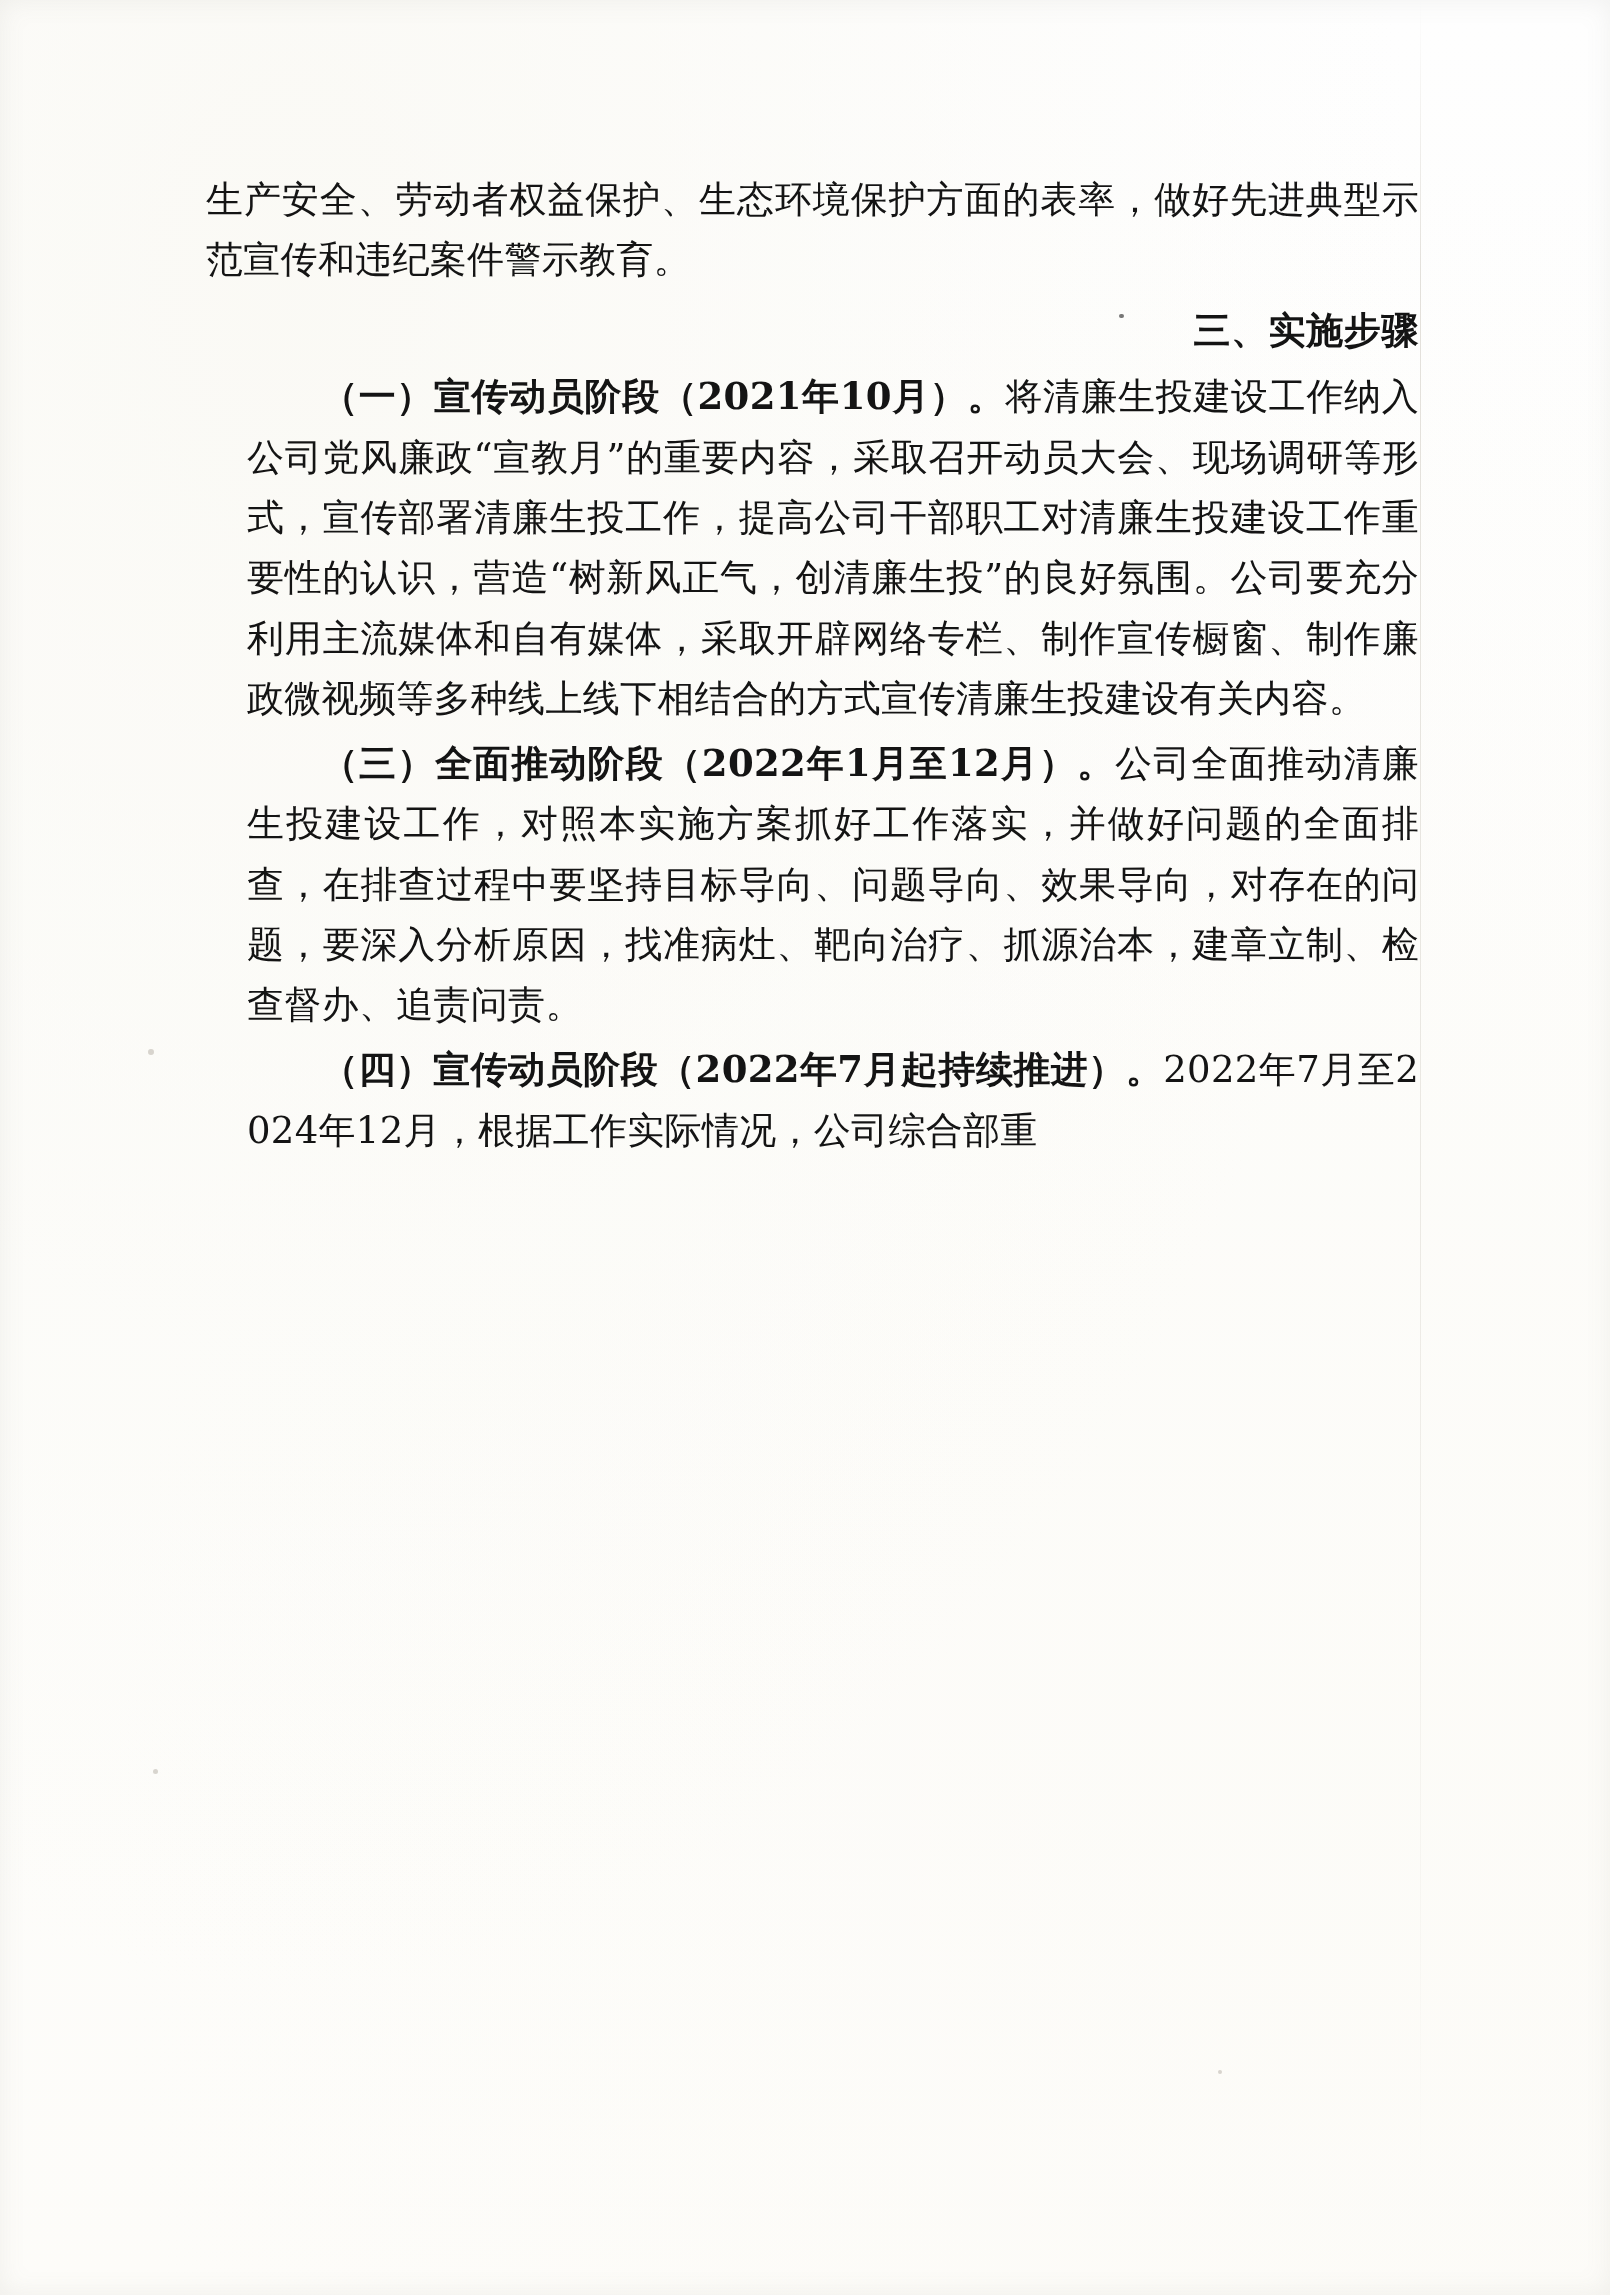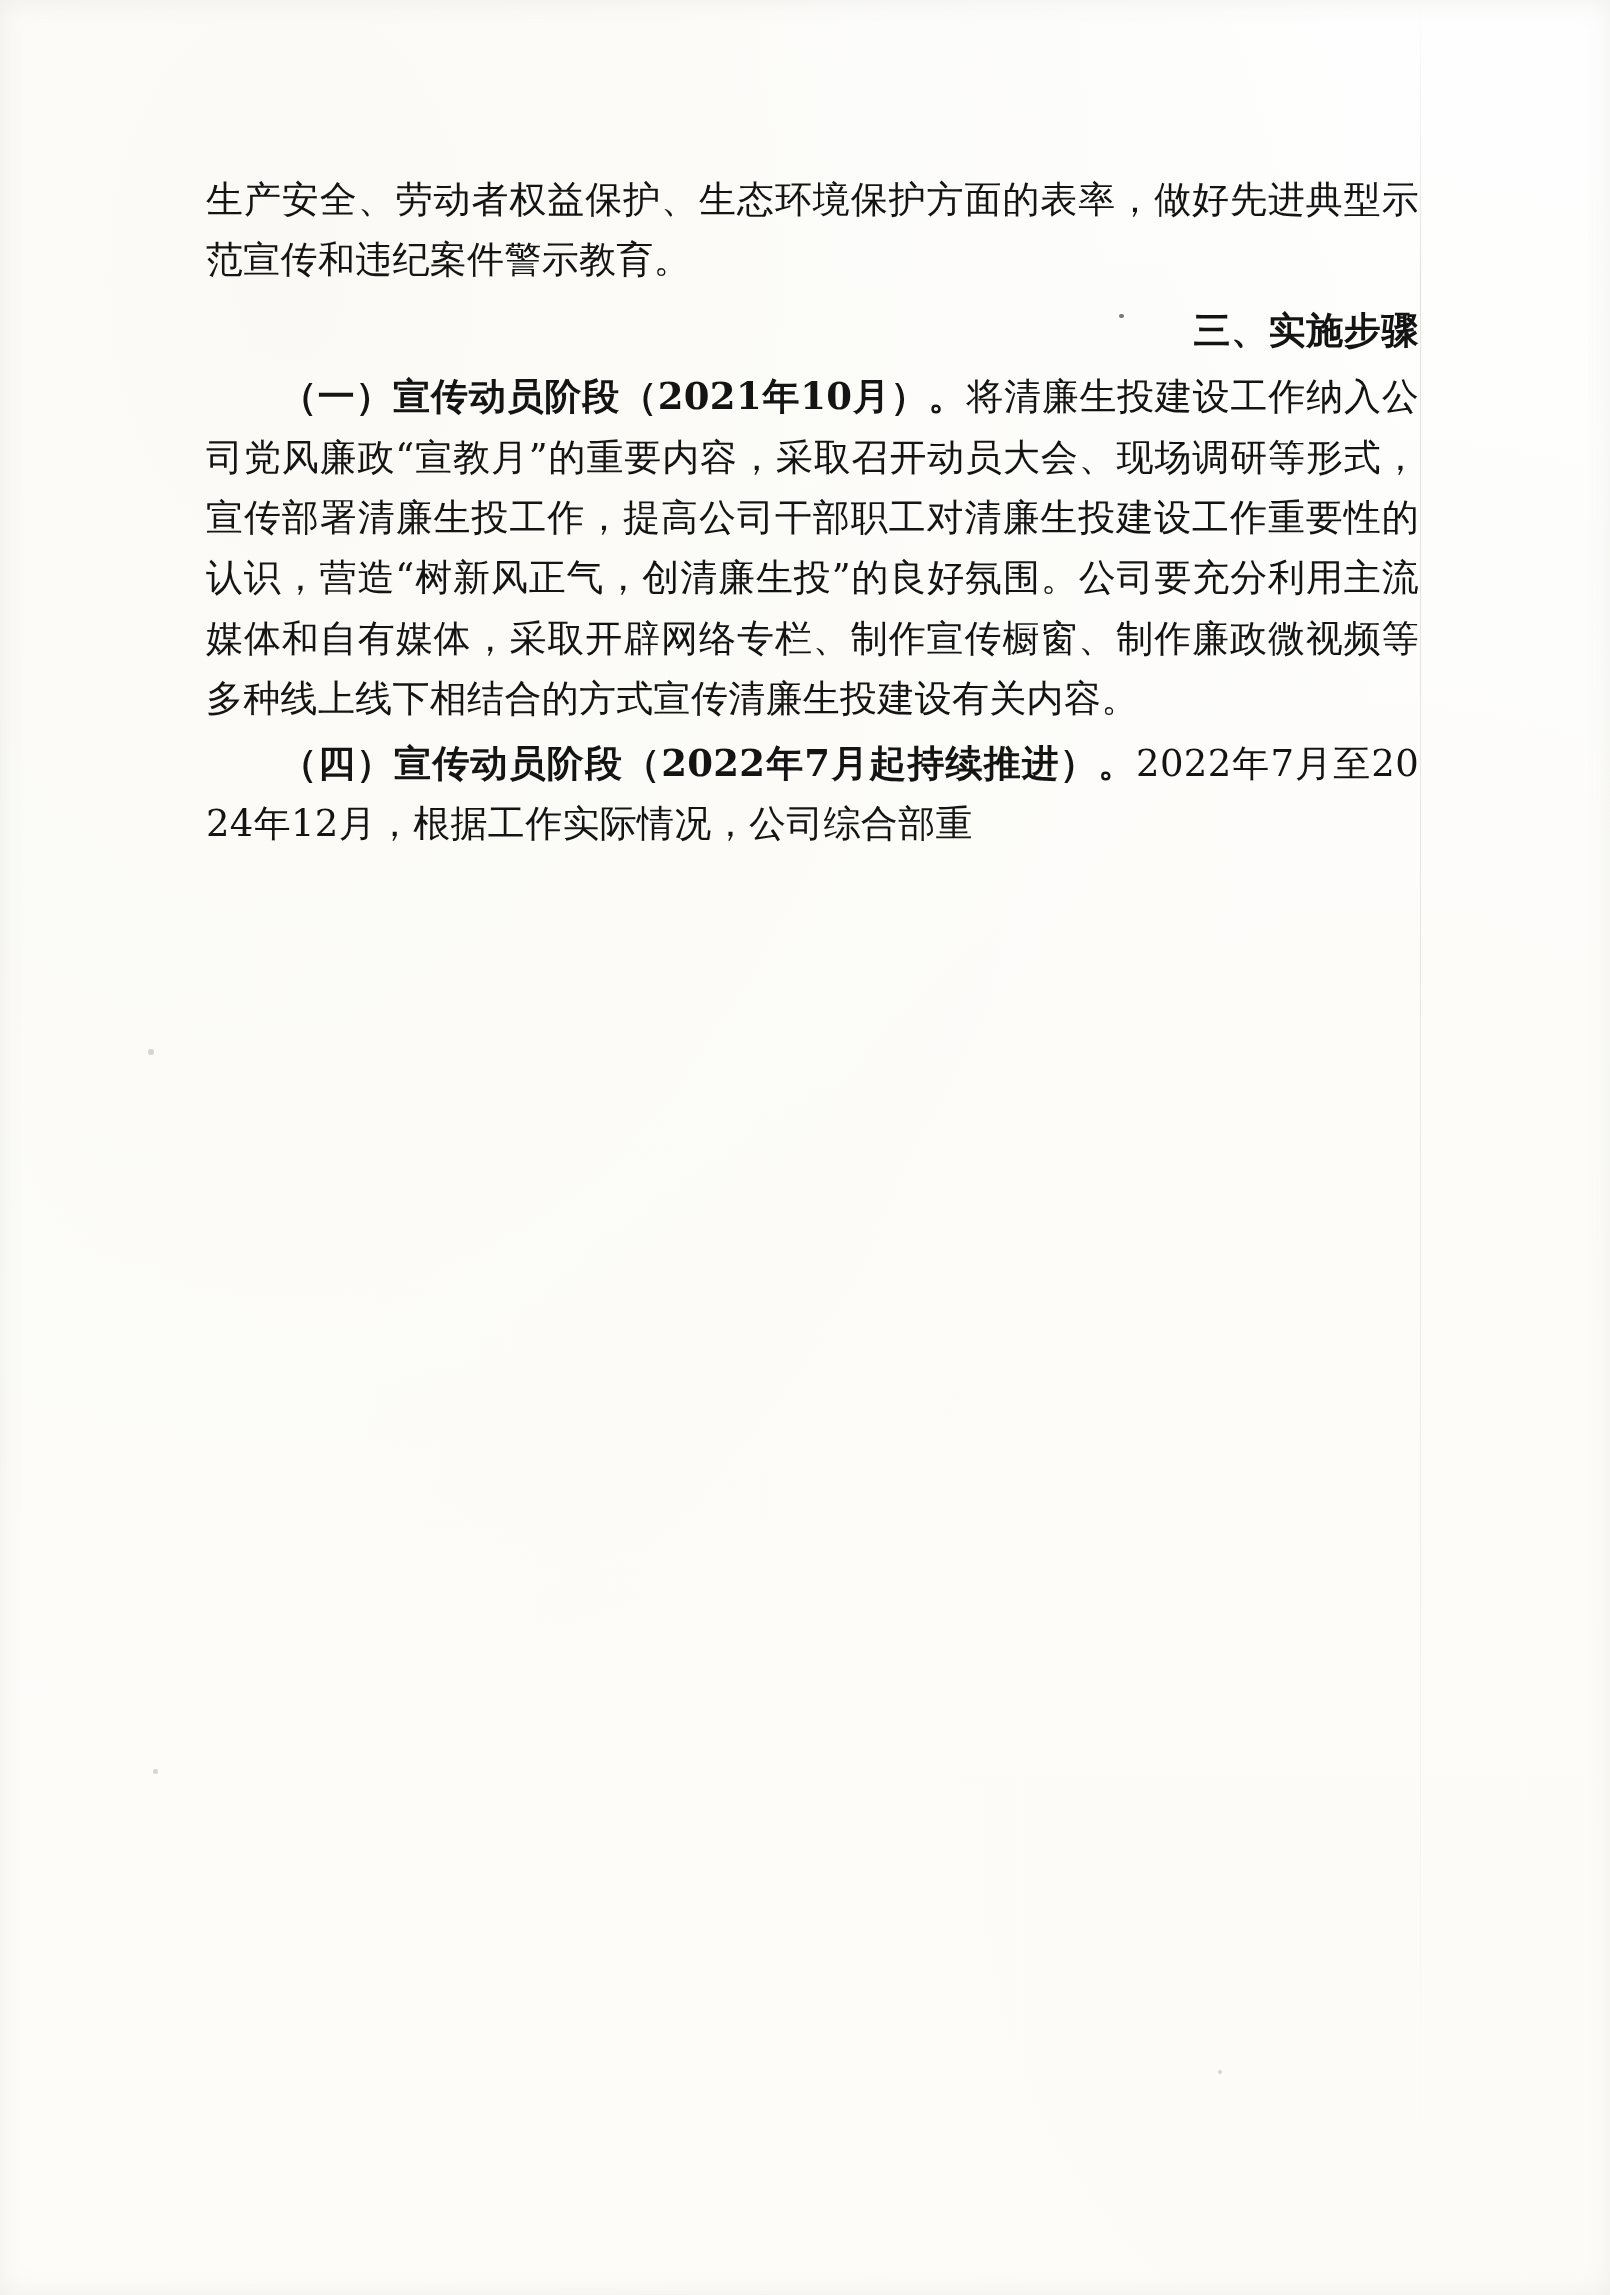--- a/index.html
+++ b/index.html
@@ -43,20 +43,21 @@
     font-size: 37px;
     line-height: 1.63;
     letter-spacing: 0.3px;
     text-align: justify;
     text-justify: inter-ideograph;
     margin: 0 0 3.9px 0;
     word-break: break-all;
   }
   .indent {
     text-indent: 74px;
+    margin-left: 41px;
   }
   .heading {
     font-size: 37px;
     line-height: 1.63;
     letter-spacing: 0.6px;
     font-weight: bold;
     margin: 9px 0 6.5px 0;
     text-indent: 74px;
     text-align: right;
   }
@@ -103,20 +104,21 @@
     <p class="para">生产安全、劳动者权益保护、生态环境保护方面的表率，做好先进典型示范宣传和违纪案件警示教育。</p>
 
     <div style="position: relative;">
       <h2 class="heading">三、实施步骤</h2>
       <span class="stray-dot" style="left: 913px; top: 14.3px;"></span>
     </div>
 
     <p class="para indent"><span class="lead">（一）宣传动员阶段（2021年10月）。</span><span>将清廉生投建设工作纳入公司党风廉政“宣教月”的重要内容，采取召开动员大会、现场调研等形式，宣传部署清廉生投工作，提高公司干部职工对清廉生投建设工作重要性的认识，营造“树新风正气，创清廉生投”的良好氛围。公司要充分利用主流媒体和自有媒体，采取开辟网络专栏、制作宣传橱窗、制作廉政微视频等多种线上线下相结合的方式宣传清廉生投建设有关内容。</span></p>
 
 
+    <p class="para indent"><span class="lead">（三）全面推动阶段（2022年1月至12月）。</span><span>公司全面推动清廉生投建设工作，对照本实施方案抓好工作落实，并做好问题的全面排查，在排查过程中要坚持目标导向、问题导向、效果导向，对存在的问题，要深入分析原因，找准病灶、靶向治疗、抓源治本，建章立制、检查督办、追责问责。</span></p>
 
     <p class="para indent"><span class="lead">（四）宣传动员阶段（2022年7月起持续推进）。</span><span>2022年7月至2024年12月，根据工作实际情况，公司综合部重</span></p>
 
   </div>
 
   <div id="edge-shadow"></div>
 </div>
 
 
 </body></html>

